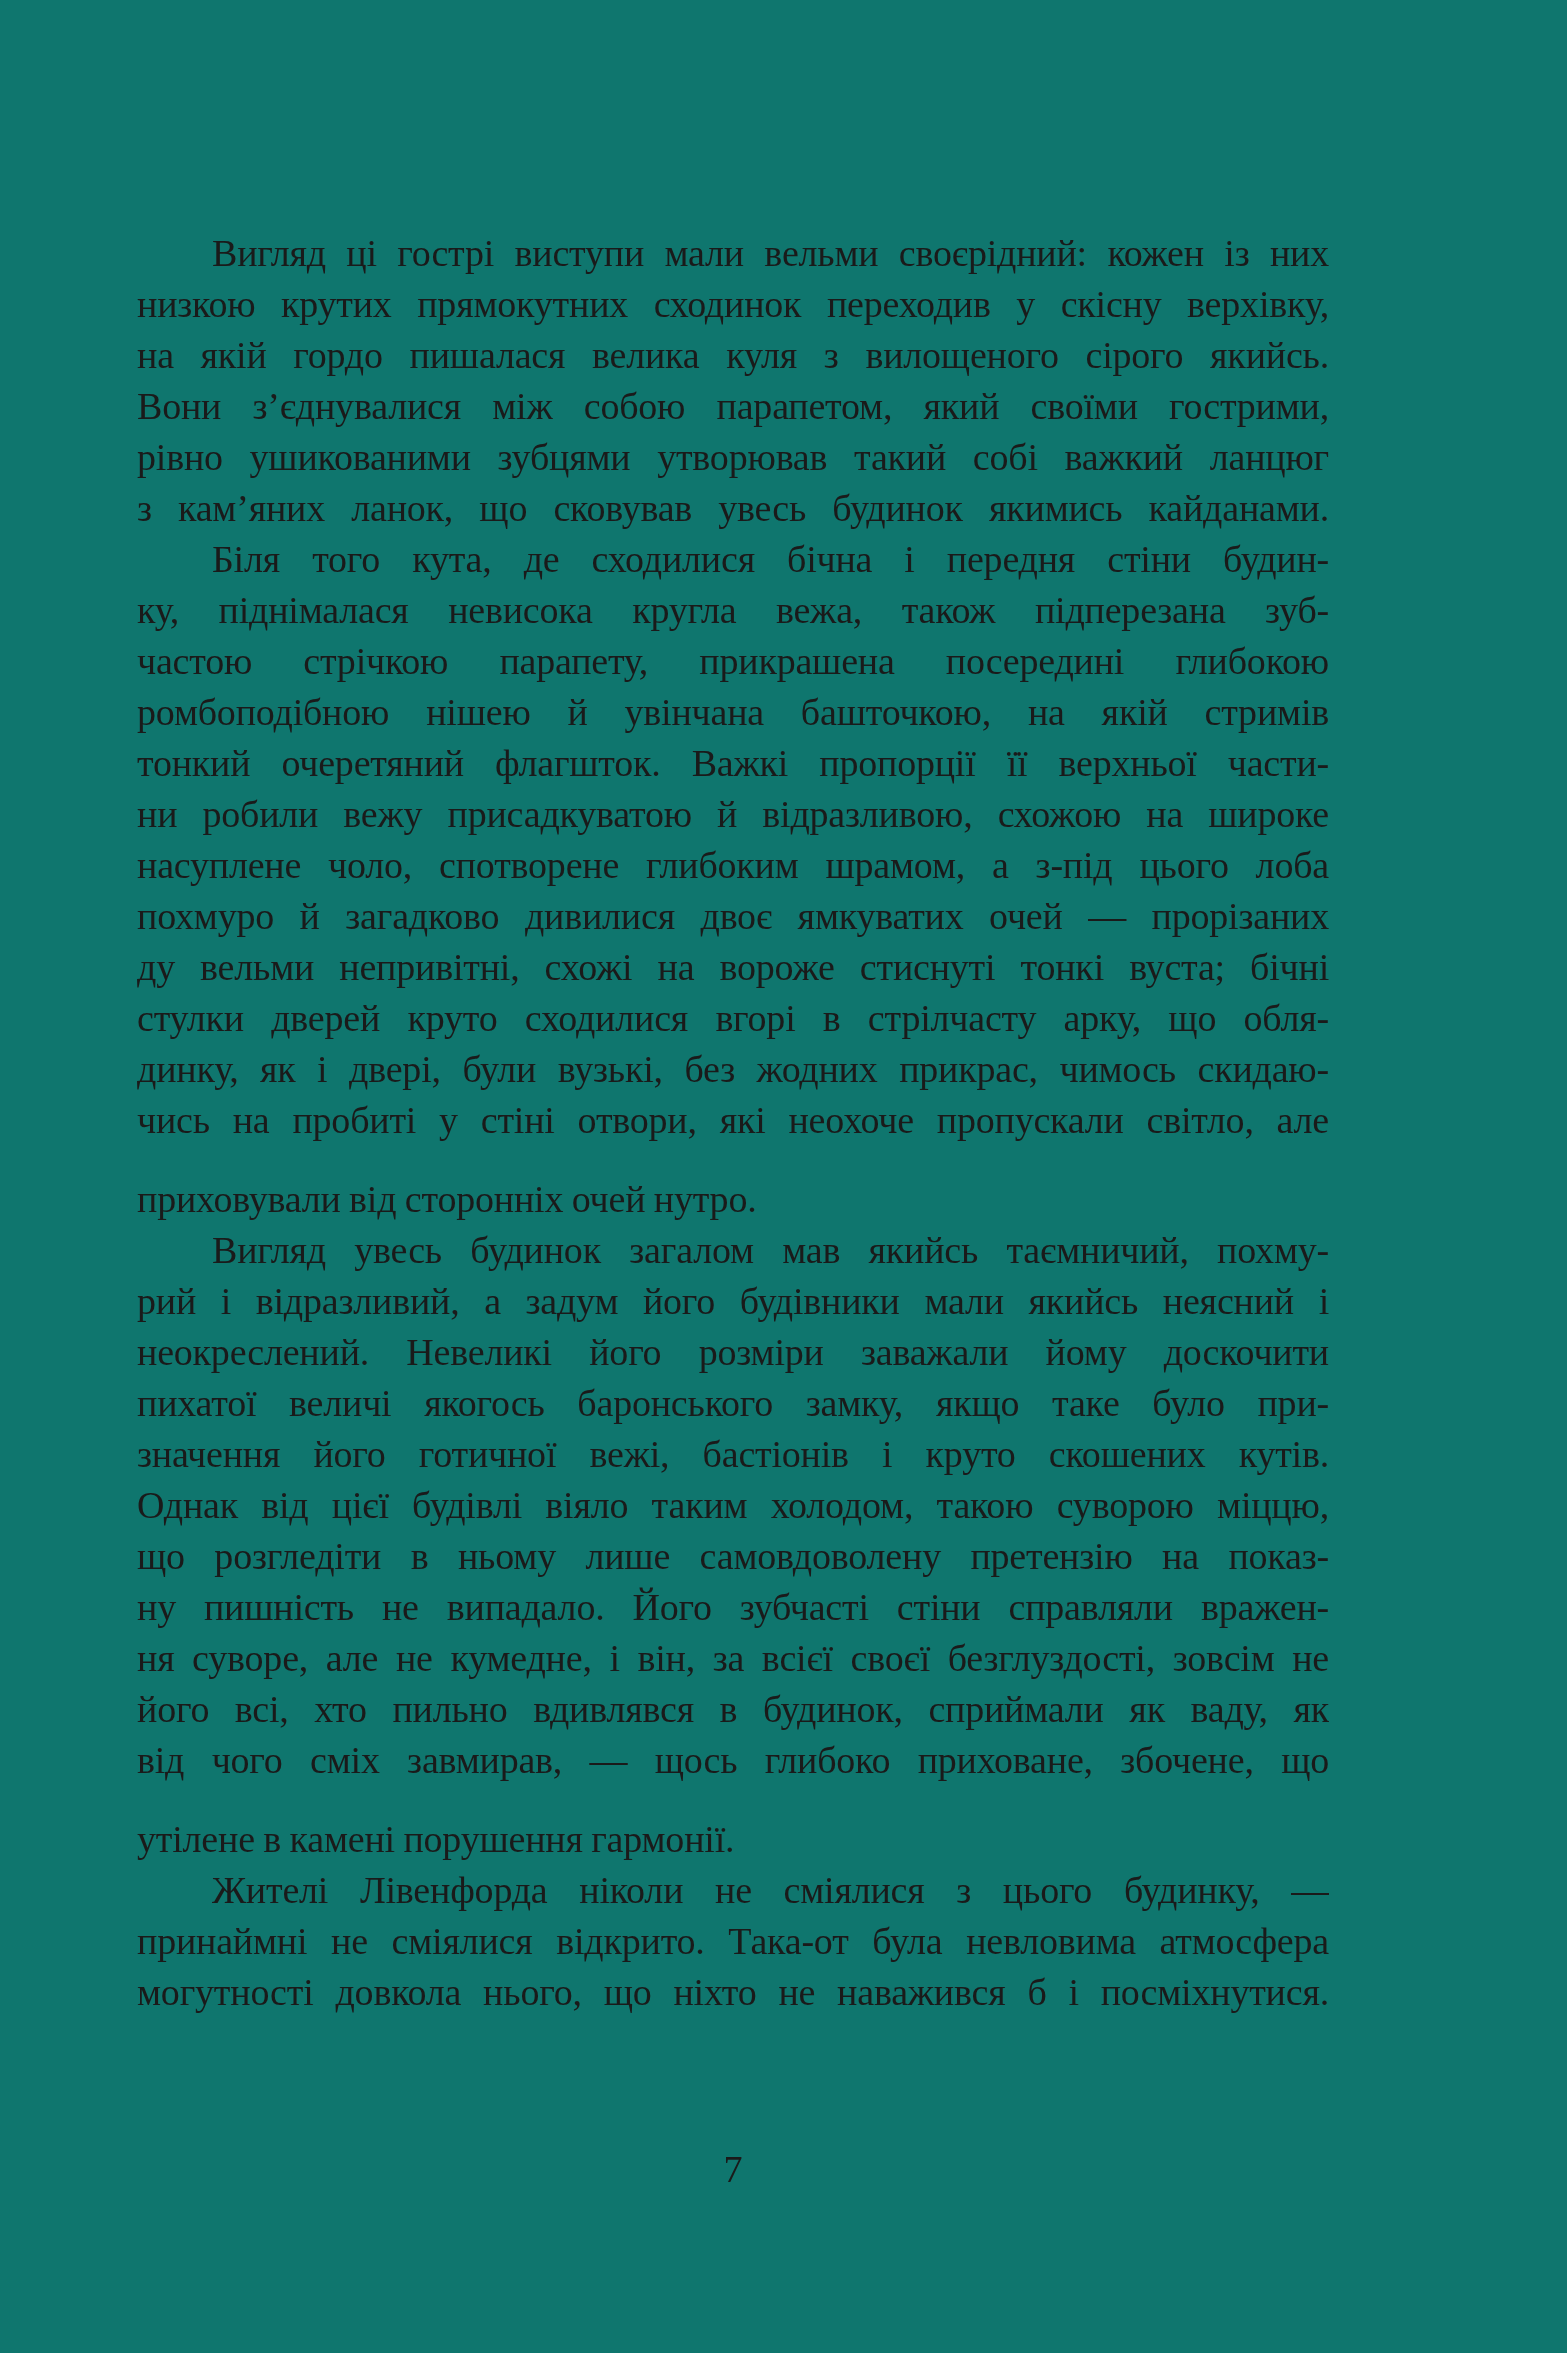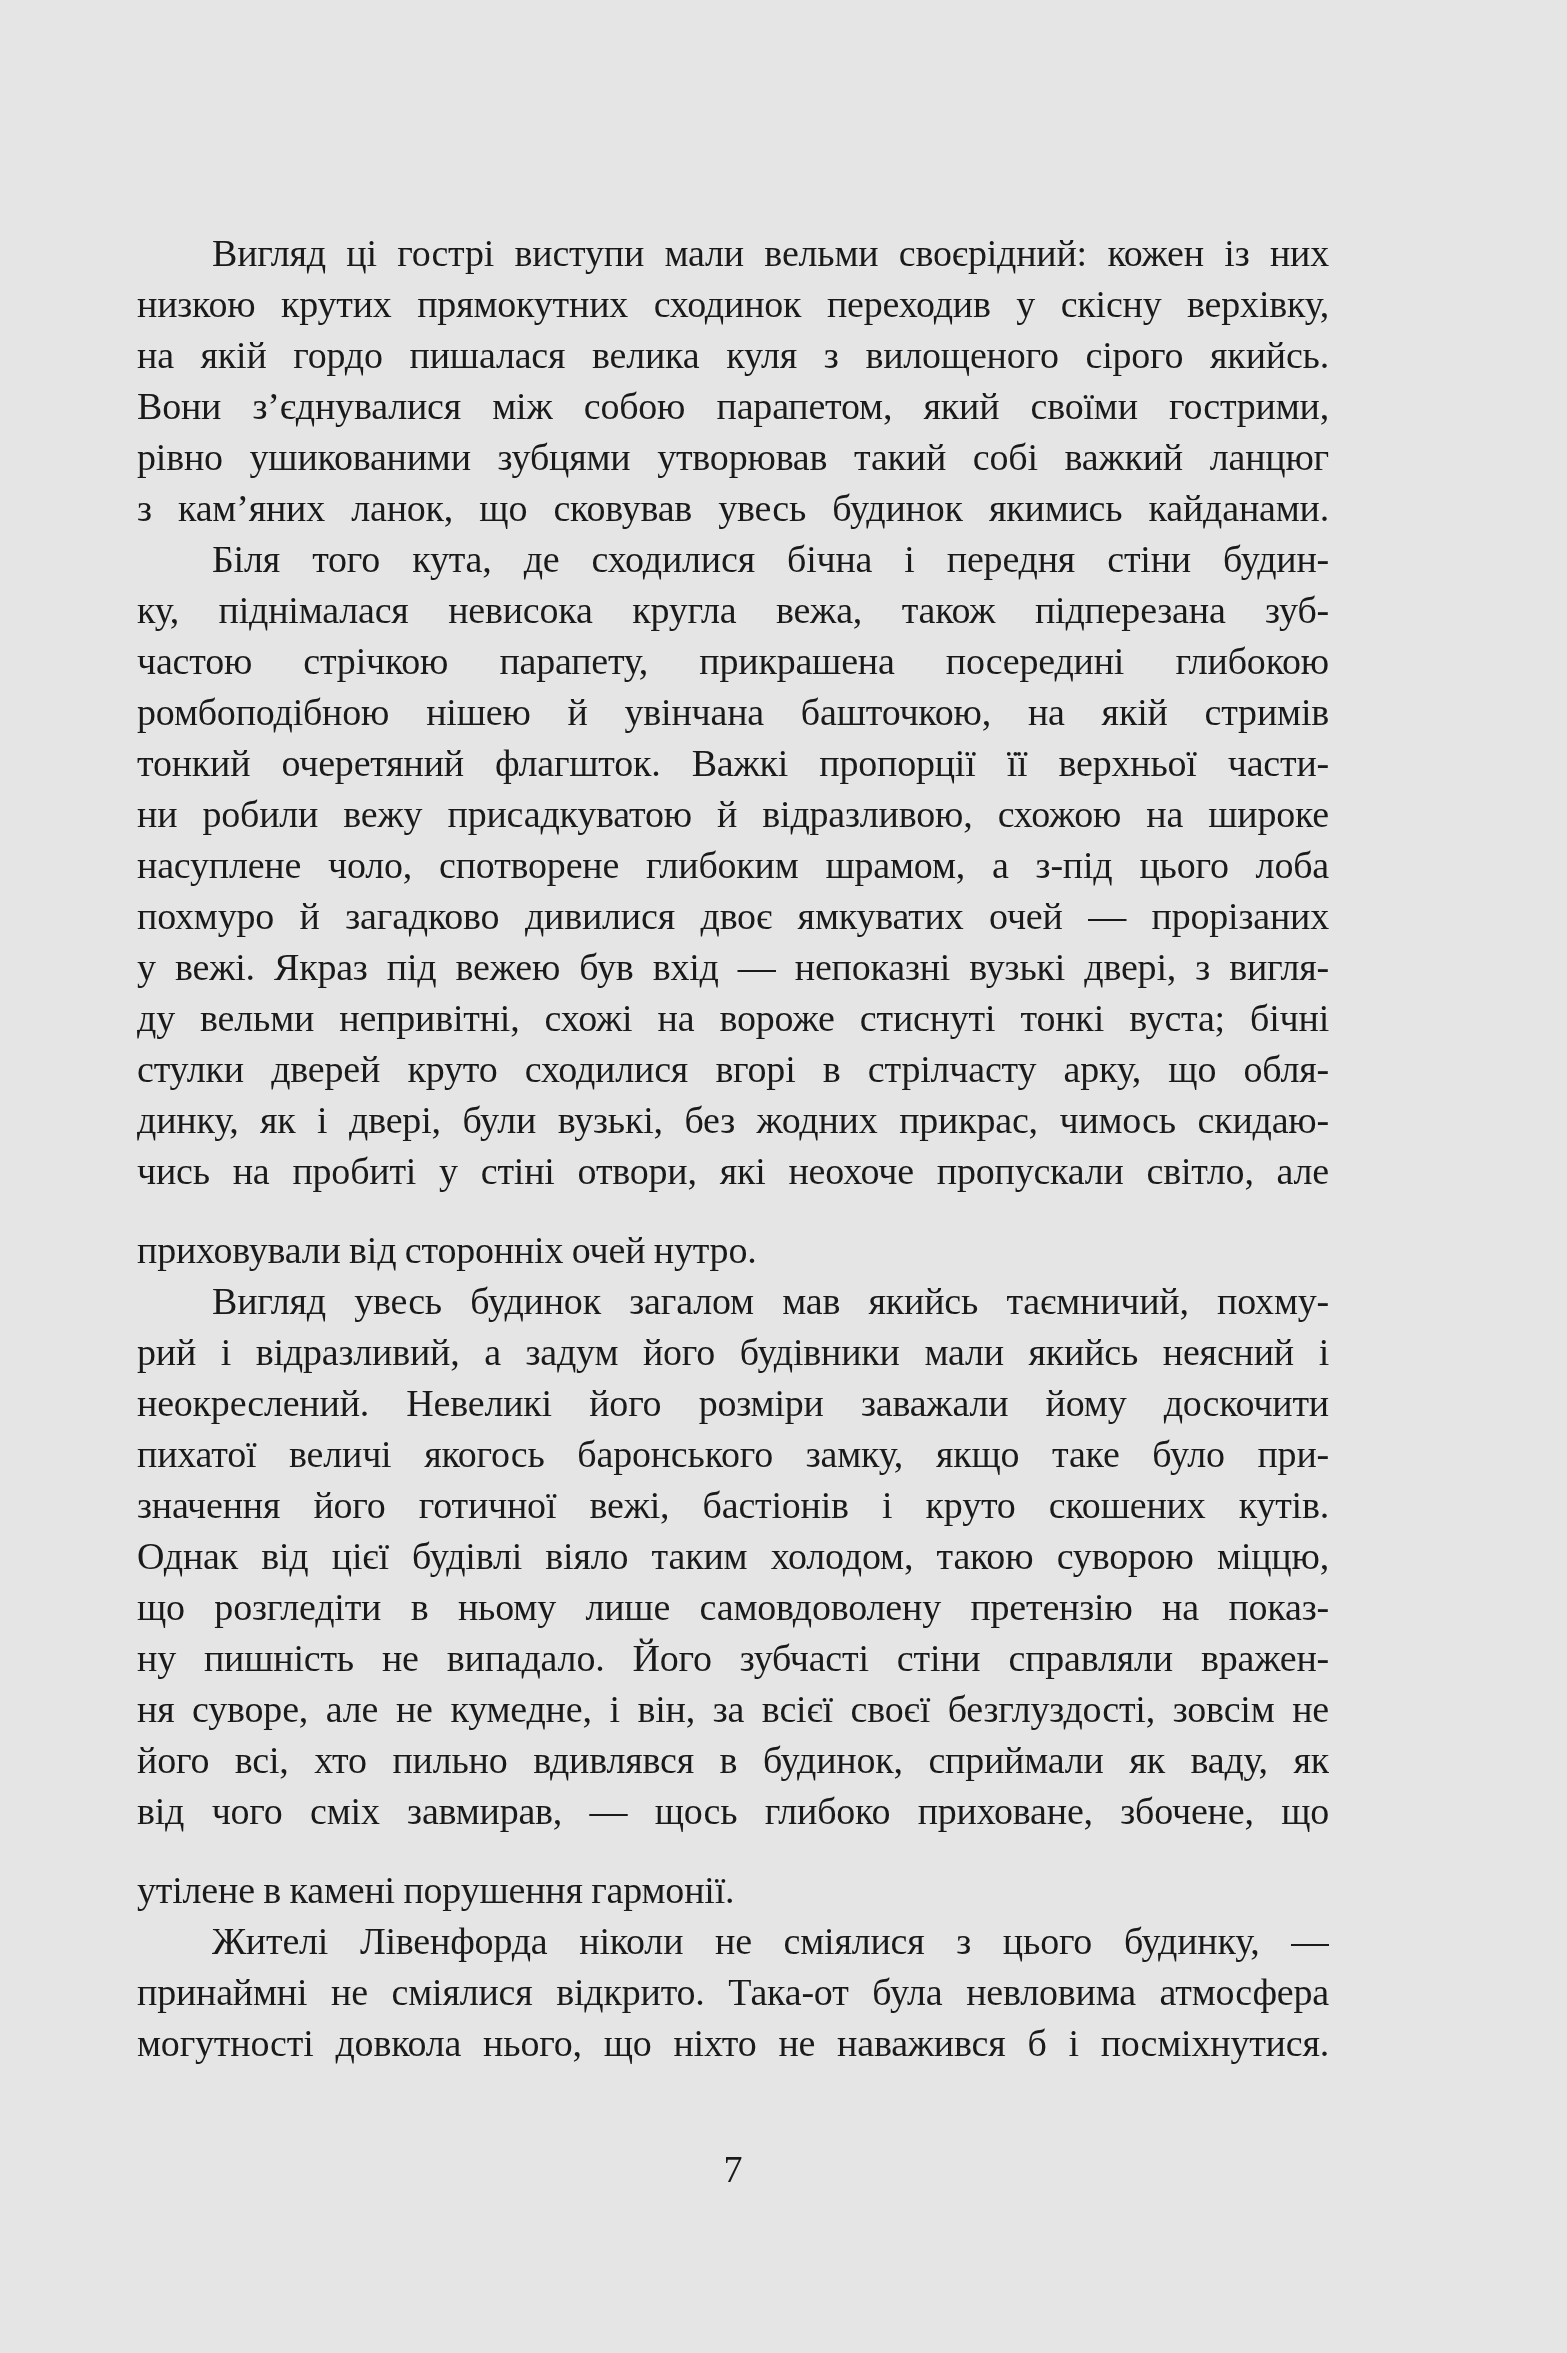--- a/index.html
+++ b/index.html
@@ -13,21 +13,21 @@
     position: relative;
     overflow: hidden;
     font-family: "Liberation Serif", "DejaVu Serif", serif;
     color: #1a1a1a;
   }
   .page {
     position: absolute;
     left: 0; top: 0;
     width: 1568px;
     height: 2354px;
-    background: #e5e5e5;
+    background: #0f766e;
   }
   .text-block {
     position: absolute;
     left: 137px;
     top: 228px;
     width: 1192px;
     font-size: 38px;
     line-height: 51px;
     letter-spacing: -0.2px;
     word-spacing: -0.8px;
@@ -81,21 +81,20 @@
 
     <div class="paragraph">
       <span class="line first">Біля того кута, де сходилися бічна і передня стіни будин-</span>
       <span class="line">ку, піднімалася невисока кругла вежа, також підперезана зуб-</span>
       <span class="line">частою стрічкою парапету, прикрашена посередині глибокою</span>
       <span class="line">ромбоподібною нішею й увінчана башточкою, на якій стримів</span>
       <span class="line">тонкий очеретяний флагшток. Важкі пропорції її верхньої части-</span>
       <span class="line">ни робили вежу присадкуватою й відразливою, схожою на широке</span>
       <span class="line">насуплене чоло, спотворене глибоким шрамом, а з-під цього лоба</span>
       <span class="line">похмуро й загадково дивилися двоє ямкуватих очей — прорізаних</span>
-      <span class="line">у вежі. Якраз під вежею був вхід — непоказні вузькі двері, з вигля-</span>
       <span class="line">ду вельми непривітні, схожі на вороже стиснуті тонкі вуста; бічні</span>
       <span class="line">стулки дверей круто сходилися вгорі в стрілчасту арку, що обля-</span>
       <span class="line">динку, як і двері, були вузькі, без жодних прикрас, чимось скидаю-</span>
       <span class="line">чись на пробиті у стіні отвори, які неохоче пропускали світло, але</span>
       <span class="line last">приховували від сторонніх очей нутро.</span>
     </div>
 
     <div class="paragraph">
       <span class="line first">Вигляд увесь будинок загалом мав якийсь таємничий, похму-</span>
       <span class="line">рий і відразливий, а задум його будівники мали якийсь неясний і</span>

